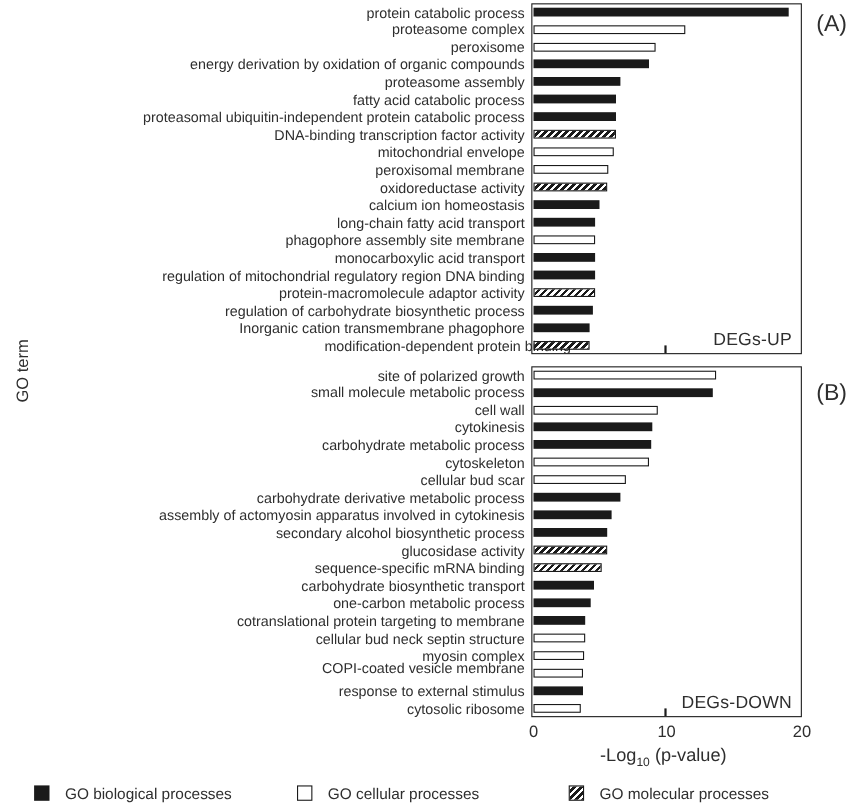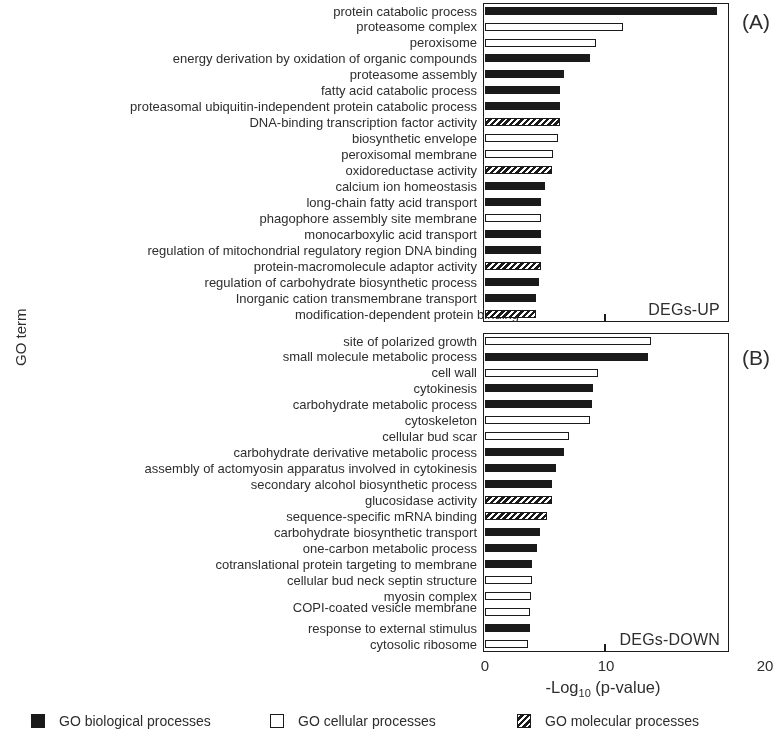--- a/index.html
+++ b/index.html
@@ -76,41 +76,41 @@
       <div class="row-label" style="top: 52.35px;">energy derivation by oxidation of organic compounds</div>
       <div class="bar black" style="top: 54.45px; left: 484.8px; width: 105.006px;"></div>
       <div class="row-label" style="top: 68.3px;">proteasome assembly</div>
       <div class="bar black" style="top: 70.4px; left: 484.8px; width: 79.365px;"></div>
       <div class="row-label" style="top: 84.25px;">fatty acid catabolic process</div>
       <div class="bar black" style="top: 86.35px; left: 484.8px; width: 75.702px;"></div>
       <div class="row-label" style="top: 100.2px;">proteasomal ubiquitin-independent protein catabolic process</div>
       <div class="bar black" style="top: 102.3px; left: 484.8px; width: 75.702px;"></div>
       <div class="row-label" style="top: 116.15px;">DNA-binding transcription factor activity</div>
       <div class="bar hatched" style="top: 118.25px; left: 484.8px; width: 75.702px;"></div>
-      <div class="row-label" style="top: 132.1px;">biosynthetic envelope</div>
+      <div class="row-label" style="top: 132.1px;">mitochondrial envelope</div>
       <div class="bar white" style="top: 134.2px; left: 484.8px; width: 73.26px;"></div>
       <div class="row-label" style="top: 148.05px;">peroxisomal membrane</div>
       <div class="bar white" style="top: 150.15px; left: 484.8px; width: 68.376px;"></div>
       <div class="row-label" style="top: 164px;">oxidoreductase activity</div>
       <div class="bar hatched" style="top: 166.1px; left: 484.8px; width: 67.155px;"></div>
       <div class="row-label" style="top: 179.95px;">calcium ion homeostasis</div>
       <div class="bar black" style="top: 182.05px; left: 484.8px; width: 59.829px;"></div>
       <div class="row-label" style="top: 195.9px;">long-chain fatty acid transport</div>
       <div class="bar black" style="top: 198px; left: 484.8px; width: 56.166px;"></div>
       <div class="row-label" style="top: 211.85px;">phagophore assembly site membrane</div>
       <div class="bar white" style="top: 213.95px; left: 484.8px; width: 56.166px;"></div>
       <div class="row-label" style="top: 227.8px;">monocarboxylic acid transport</div>
       <div class="bar black" style="top: 229.9px; left: 484.8px; width: 56.166px;"></div>
       <div class="row-label" style="top: 243.75px;">regulation of mitochondrial regulatory region DNA binding</div>
       <div class="bar black" style="top: 245.85px; left: 484.8px; width: 56.166px;"></div>
       <div class="row-label" style="top: 259.7px;">protein-macromolecule adaptor activity</div>
       <div class="bar hatched" style="top: 261.8px; left: 484.8px; width: 56.166px;"></div>
       <div class="row-label" style="top: 275.65px;">regulation of carbohydrate biosynthetic process</div>
       <div class="bar black" style="top: 277.75px; left: 484.8px; width: 53.724px;"></div>
-      <div class="row-label" style="top: 291.6px;">Inorganic cation transmembrane transport</div>
+      <div class="row-label" style="top: 291.6px;">Inorganic cation transmembrane phagophore</div>
       <div class="bar black" style="top: 293.7px; left: 484.8px; width: 51.282px;"></div>
       <div class="row-label" style="top: 307.55px; padding-left: 42px;">modification-dependent protein binding</div>
       <div class="bar hatched" style="top: 309.65px; left: 484.8px; width: 51.282px;"></div>
       <div class="row-label" style="top: 334.5px;">site of polarized growth</div>
       <div class="bar white" style="top: 336.6px; left: 484.8px; width: 166.056px;"></div>
       <div class="row-label" style="top: 350.45px;">small molecule metabolic process</div>
       <div class="bar black" style="top: 352.55px; left: 484.8px; width: 163.614px;"></div>
       <div class="row-label" style="top: 366.4px;">cell wall</div>
       <div class="bar white" style="top: 368.5px; left: 484.8px; width: 113.553px;"></div>
       <div class="row-label" style="top: 382.35px;">cytokinesis</div>
@@ -144,21 +144,21 @@
       <div class="row-label" style="top: 601px;">COPI-coated vesicle membrane</div>
       <div class="bar white" style="top: 607.75px; left: 484.8px; width: 45.177px;"></div>
       <div class="row-label" style="top: 621.6px;">response to external stimulus</div>
       <div class="bar black" style="top: 623.7px; left: 484.8px; width: 45.177px;"></div>
       <div class="row-label" style="top: 637.55px;">cytosolic ribosome</div>
       <div class="bar white" style="top: 639.65px; left: 484.8px; width: 42.735px;"></div>
     </div>
 
   <div class="xtick" style="left:485px;">0</div>
   <div class="xtick" style="left:606px;">10</div>
-  <div class="xtick" style="left:729px;margin-left:36px;">20</div>
+  <div class="xtick" style="left:729px;">20</div>
 
   <div class="xlabel"><span>-Log</span><sub>10</sub><span> (p-value)</span></div>
 
   <div class="legend-item" style="left:31px;">
     <span class="swatch black"></span>
     <span class="legend-label">GO biological processes</span>
   </div>
   <div class="legend-item" style="left:270px;">
     <span class="swatch white"></span>
     <span class="legend-label">GO cellular processes</span>

